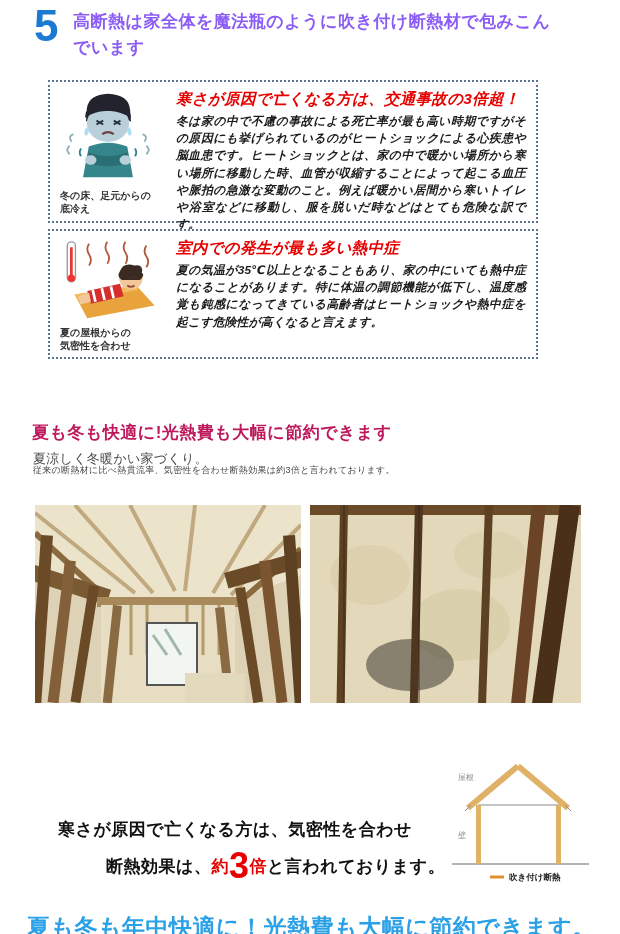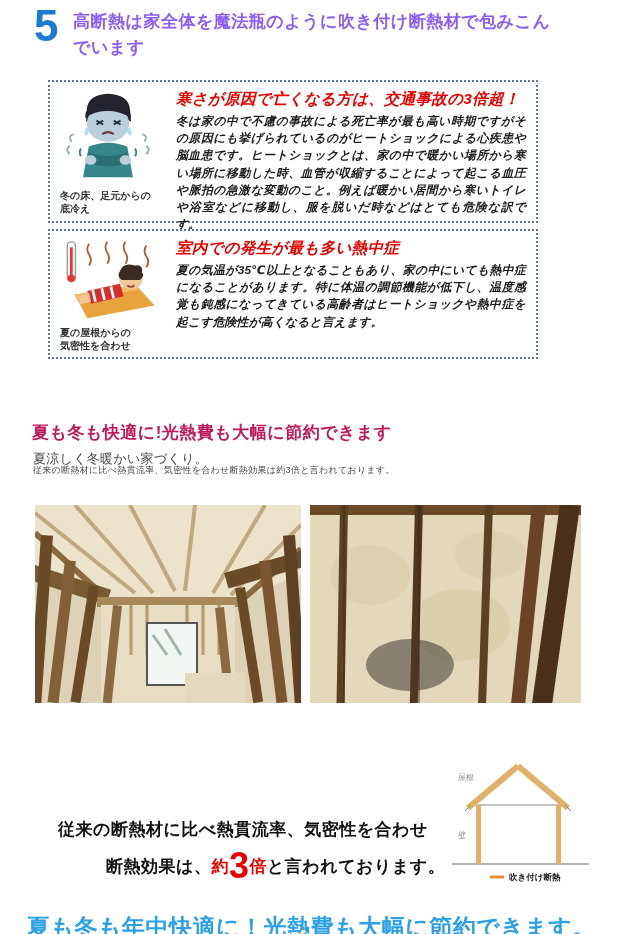--- a/index.html
+++ b/index.html
@@ -206,21 +206,21 @@
       <rect x="0" y="0" width="271" height="10" fill="#6b4a28"></rect>
       <rect x="30" y="0" width="8" height="198" fill="#5e4022" transform="rotate(1 30 0)"></rect>
       <rect x="105" y="0" width="8" height="198" fill="#4f3620" transform="rotate(1.5 105 0)"></rect>
       <rect x="175" y="0" width="8" height="198" fill="#5e4022" transform="rotate(2 175 0)"></rect>
       <rect x="222" y="0" width="14" height="210" fill="#6b4326" transform="rotate(6 229 0)"></rect>
       <rect x="250" y="0" width="20" height="220" fill="#4a3018" transform="rotate(8 260 0)"></rect>
       <path d="M34 0 V198 M109 0 V198" stroke="#3a2814" stroke-width="1.5" opacity="0.6"></path>
     </svg>
   </div>
 
-  <div class="bottom-line1">従来の断熱材に比べ熱貫流率、気密性を合わせ</div>
+  <div class="bottom-line1">寒さが原因で亡くなる方は、気密性を合わせ</div>
   <div class="bottom-line2">
     <span>断熱効果は、</span><span class="red">約</span><span class="red big3">3</span><span class="red">倍</span><span>と言われております。</span>
   </div>
 
   <div class="house-diagram">
     <svg width="145" height="128" viewBox="0 0 145 128">
       <line x1="4" y1="106" x2="141" y2="106" stroke="#9a9a9a" stroke-width="1.5"></line>
       <line x1="30" y1="47" x2="112" y2="47" stroke="#8a8a8a" stroke-width="1"></line>
       <rect x="28" y="47" width="5" height="59" fill="#e0b268"></rect>
       <rect x="108" y="47" width="5" height="59" fill="#e0b268"></rect>

